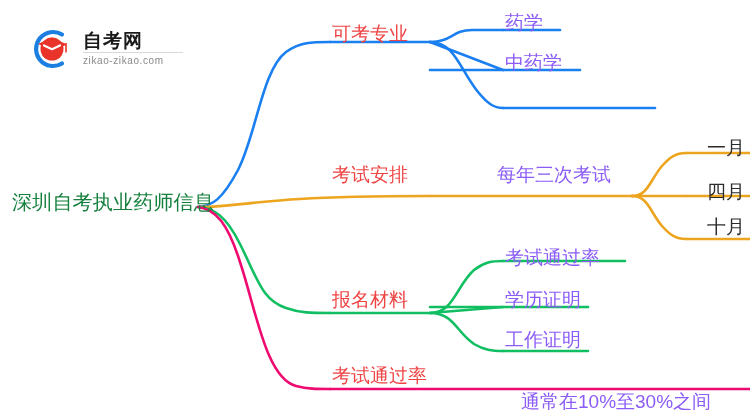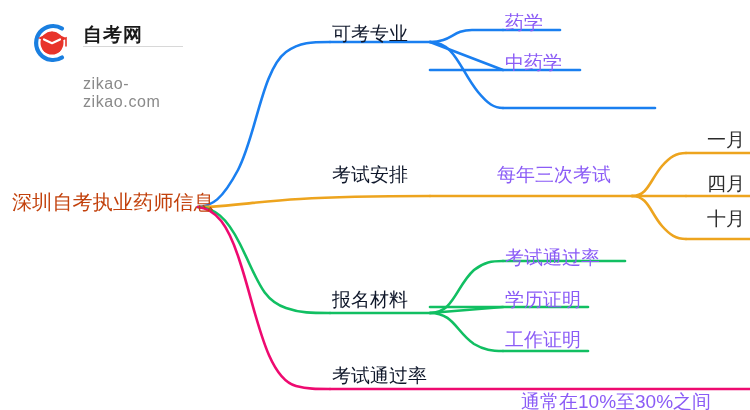--- a/index.html
+++ b/index.html
@@ -27,42 +27,43 @@
   }
   .node {
     position: absolute;
     color: #2b2b2b;
     white-space: nowrap;
     line-height: 1;
   }
   .node-root {
     font-size: 20px;
     letter-spacing: 0.2px;
-    color: #c2410c;
+    color: #15803d;
   }
   .node-l1 {
     font-size: 19px;
-    color: #0f172a;
+    color: #ef4444;
   }
   .node-l2 {
     font-size: 19px;
     color: #8b5cf6;
   }
   .node-l3 {
     font-size: 19px;
     color: #2b2b2b;
   }
   .node-right {
     text-align: left;
+    margin-top: 8px;
   }
   
   #logo {
     position: absolute;
     left: 28px;
-    top: 18px;
+    top: 24px;
     width: 160px;
     height: 50px;
   }
   #logo .mark {
     position: absolute;
     left: 0;
     top: 2px;
     width: 46px;
     height: 46px;
   }
@@ -80,24 +81,23 @@
     left: 55px;
     top: 28px;
     width: 100px;
     height: 1px;
     background: #d8d8d8;
   }
   #logo .brand-url {
     position: absolute;
     left: 55px;
     top: 31px;
-    font-size: 16px;
+    font-size: 10px;
     color: #8a8a8a;
     letter-spacing: 0.6px;
-    margin-top: 26px;
   }
 </style>
 </head>
 <body>
 
 <div id="canvas">
 
   <div id="logo">
     <svg class="mark" viewBox="0 0 46 46">
       <path d="M34 8.5 A17 17 0 1 0 34 37.5" fill="none" stroke="#1a7fe0" stroke-width="4.2" stroke-linecap="round"></path>

